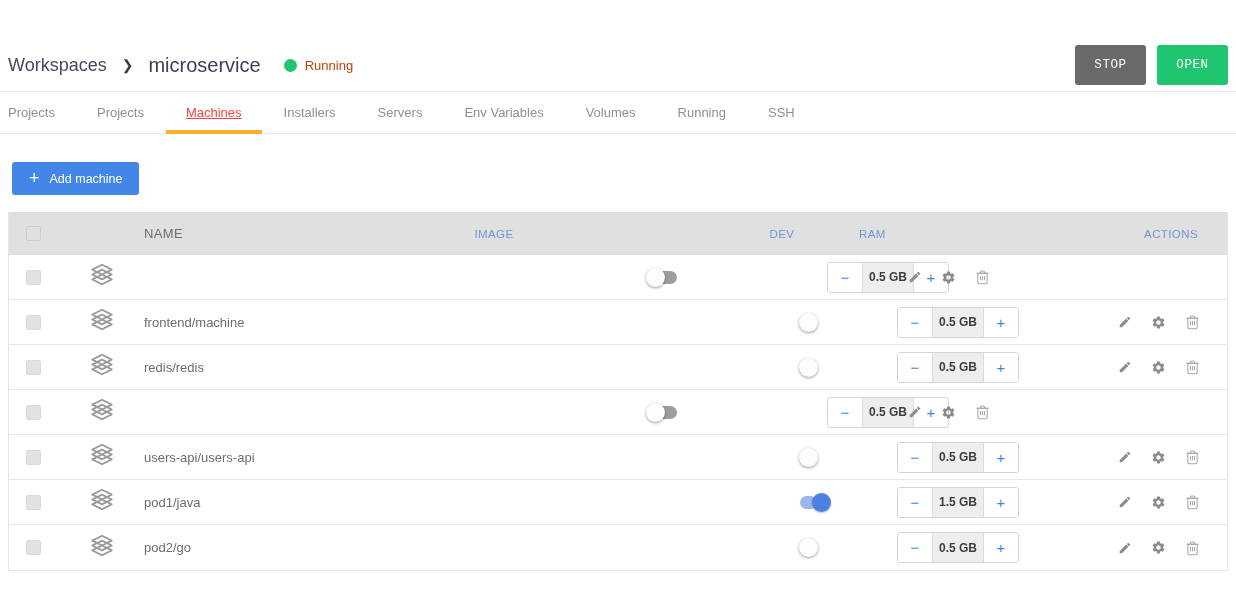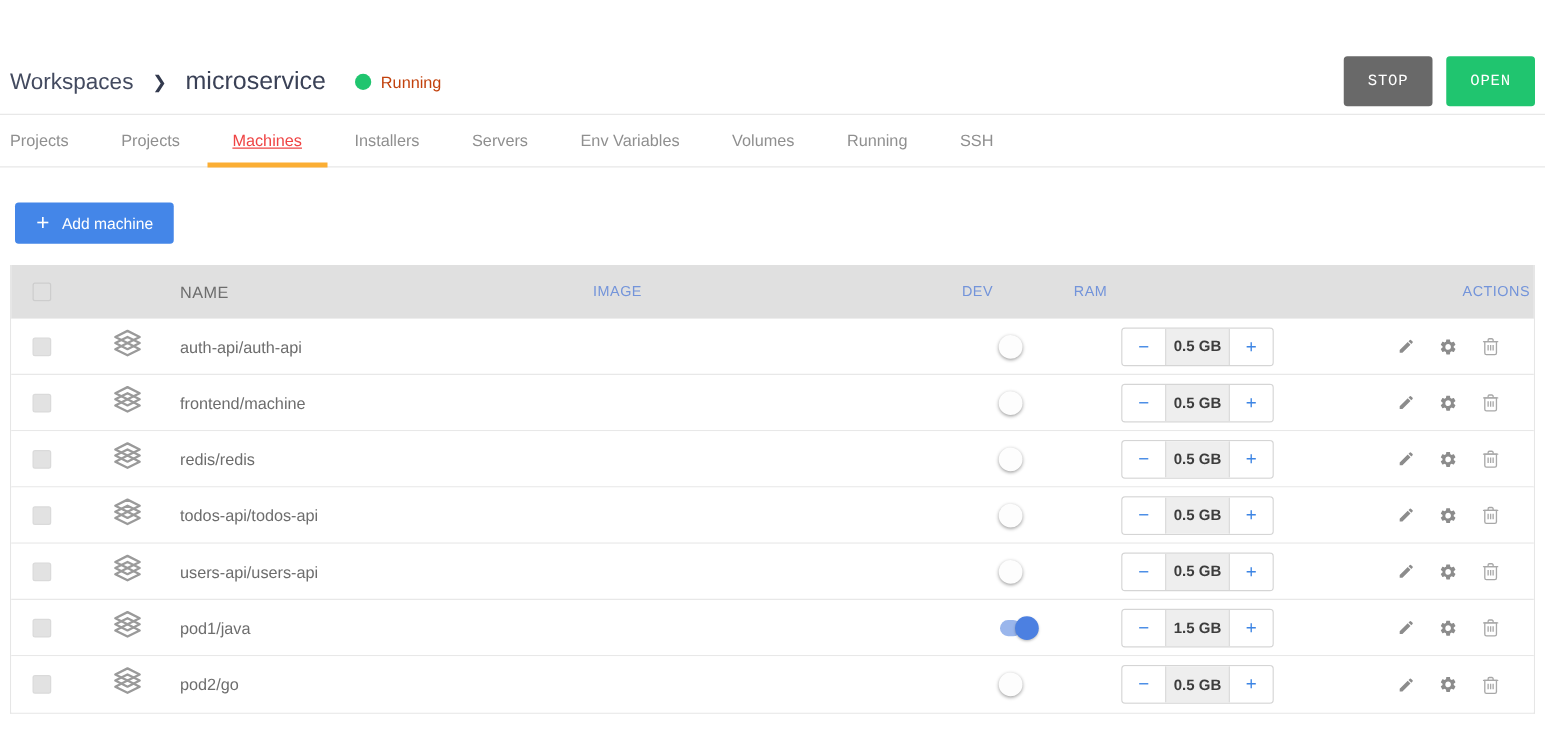--- a/index.html
+++ b/index.html
@@ -50,21 +50,21 @@
   .checkbox { width: 15px; height: 15px; border-radius: 2px; cursor: pointer; }
   .thead .checkbox { border: 1px solid #cdcdcd; background: transparent; }
   .trow .checkbox { background: #e2e2e2; border: 1px solid #dadada; }
   .c-icon { display: flex; justify-content: center; }
   .c-name { font-size: 13px; color: #6d6d6d; }
   .c-image { text-align: center; }
   .c-dev { display: flex; justify-content: center; }
   .trow .c-dev { justify-content: flex-start; padding-left: 53px; }
   .thead .c-ram { padding-left: 42px; }
   .c-actions { display: flex; justify-content: flex-end; align-items: center; }
-  .thead .c-actions { padding-right: 3px; }
+  .thead .c-actions { padding-right: 29px; }
   .trow .c-actions { padding-right: 27px; gap: 19px; }
 
   
   .toggle { position: relative; width: 30px; height: 13px; border-radius: 7px; background: #9e9e9e;
             cursor: pointer; }
   .toggle .knob { position: absolute; top: -3px; left: -1px; width: 19px; height: 19px;
                   border-radius: 50%; background: #fdfdfd; box-shadow: 0 1px 3px rgba(0,0,0,.4); }
   .toggle.on { background: #9ab6ec; }
   .toggle.on .knob { left: 12px; background: #4c80e1; box-shadow: 0 1px 2px rgba(0,0,0,.25); }
 
@@ -133,21 +133,20 @@
     </span>
     <span class="c-icon">
       <span>
         <svg width="26" height="26" viewBox="0 0 24 24" fill="none" stroke="#9a9a9a" stroke-width="1.7" stroke-linejoin="round">
           <path d="M12 2.5 21 7l-9 4.5L3 7l9-4.5z"></path>
           <path d="M12 7 21 11.5l-9 4.5-9-4.5L12 7z"></path>
           <path d="M12 11.5 21 16l-9 4.5L3 16l9-4.5z"></path>
         </svg>
       </span>
     </span>
-    <span class="c-name">auth-api/auth-api</span>
     <span class="c-image"></span>
     <span></span>
     <span class="c-dev">
       <span class="toggle">
             <span class="knob"></span>
           </span>
     </span>
     <span class="c-ram">
       <span class="stepper">
         <button class="step">−</button>
@@ -283,21 +282,20 @@
     </span>
     <span class="c-icon">
       <span>
         <svg width="26" height="26" viewBox="0 0 24 24" fill="none" stroke="#9a9a9a" stroke-width="1.7" stroke-linejoin="round">
           <path d="M12 2.5 21 7l-9 4.5L3 7l9-4.5z"></path>
           <path d="M12 7 21 11.5l-9 4.5-9-4.5L12 7z"></path>
           <path d="M12 11.5 21 16l-9 4.5L3 16l9-4.5z"></path>
         </svg>
       </span>
     </span>
-    <span class="c-name">todos-api/todos-api</span>
     <span class="c-image"></span>
     <span></span>
     <span class="c-dev">
       <span class="toggle">
             <span class="knob"></span>
           </span>
     </span>
     <span class="c-ram">
       <span class="stepper">
         <button class="step">−</button>

